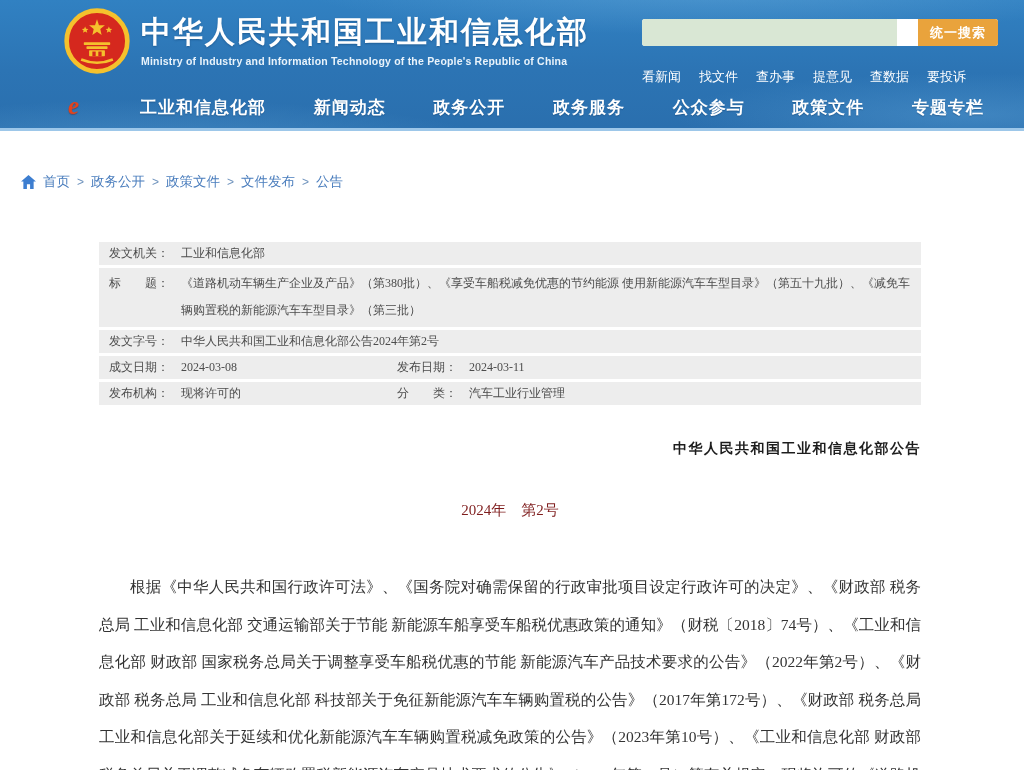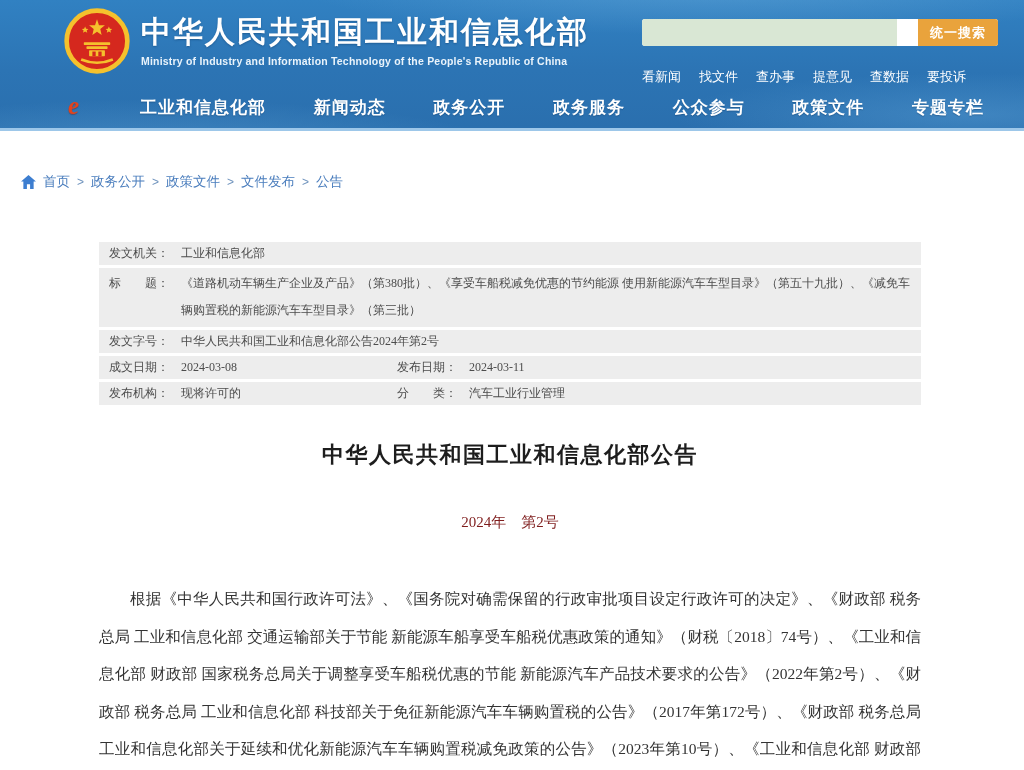--- a/index.html
+++ b/index.html
@@ -47,21 +47,21 @@
   .main{width:822px;margin:51px 0 0 99px;}
   .meta-table{display:flex;flex-direction:column;gap:3px;font-size:12px;color:#4c4c4c;
               font-family:"Liberation Serif",serif;}
   .meta-row{background:#ededed;padding:3px 10px;line-height:17px;display:flex;}
   .meta-row.tall{line-height:27px;padding:2px 10px 3px;justify-content:space-between;}
   .meta-label{width:72px;flex:0 0 auto;white-space:pre;}
   .meta-value{flex:1;}
   .meta-col1{display:flex;width:288px;flex:0 0 auto;}
   .meta-col2{display:flex;flex:1;}
 
-  .article-title{margin-top:35px;text-align:center;font-size:22px;font-weight:bold;color:#1d1d1d;
+  .article-title{margin-top:35px;text-align:right;font-size:14px;font-weight:bold;color:#1d1d1d;
                  letter-spacing:1.5px;}
   .article-issue{margin-top:43px;text-align:center;font-size:15px;color:#7f1d1d;
                  font-family:"Liberation Serif",serif;white-space:pre;}
   .article-body{margin-top:48px;font-size:15.5px;color:#333;line-height:37.5px;text-align:justify;
                 text-indent:2em;font-family:"Liberation Serif",serif;}
 </style>
 </head>
 <body>
 
 <div class="page">

